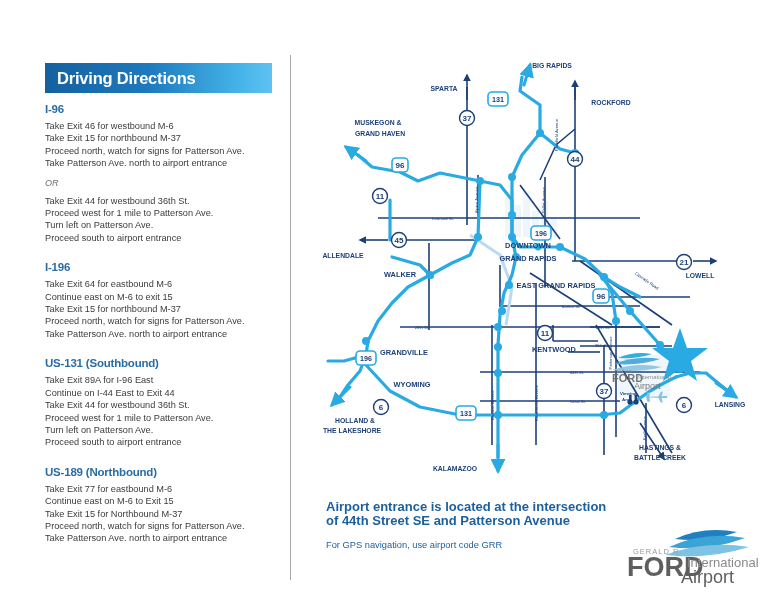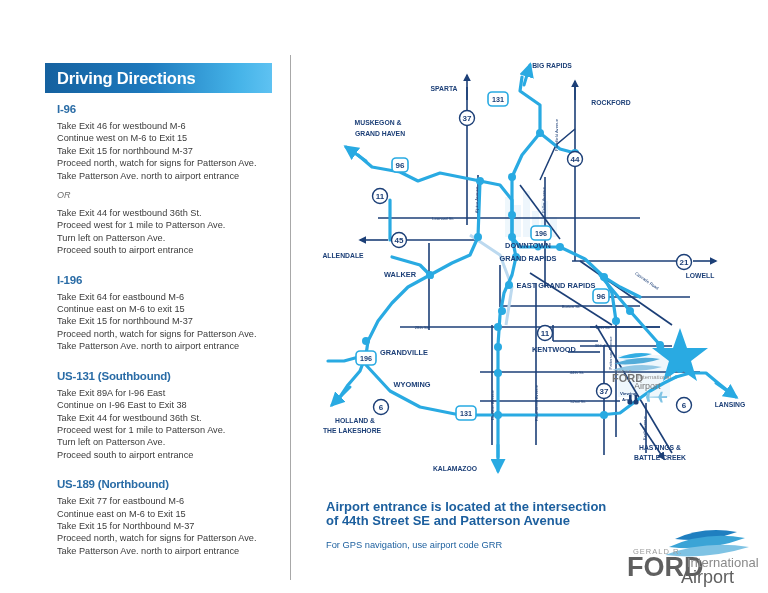--- a/index.html
+++ b/index.html
@@ -21,21 +21,21 @@
   #dd-header{
     position:absolute;left:45px;top:38px;width:227px;height:30px;
     background:linear-gradient(to right,#15619f 0%,#1d79bd 45%,#45b3e8 85%,#5ec2f2 100%);
     display:flex;align-items:center;
   }
   #dd-header-title{
     color:#ffffff;font-size:16.5px;font-weight:bold;
     letter-spacing:-0.2px;padding-left:12px;
     font-family:"Liberation Sans", sans-serif;
   }
-  #sections{position:absolute;left:57px;top:78px;width:240px;}
+  #sections{position:absolute;left:45px;top:78px;width:240px;}
   .section{margin-bottom:17px;}
   .section-heading{
     color:#2a6ca6;font-size:11.5px;font-weight:bold;
     margin:0 0 5px 0;letter-spacing:-0.2px;
   }
   .step{
     font-size:9.2px;line-height:12.4px;color:#3b3b3b;
     white-space:nowrap;
   }
   .or-sep{
@@ -76,21 +76,20 @@
   <div id="left-panel">
 
     <div id="dd-header">
       <span id="dd-header-title">Driving Directions</span>
     </div>
 
     <div id="sections">
         <div class="section">
           <div class="section-heading">I-96</div>
           <div class="step">Take Exit 46 for westbound M-6</div>
-          <div class="step">Continue west on M-6 to Exit 15</div>
           <div class="step">Take Exit 15 for northbound M-37</div>
           <div class="step">Proceed north, watch for signs for Patterson Ave.</div>
           <div class="step">Take Patterson Ave. north to airport entrance</div>
           <div class="or-sep">OR</div>
           <div class="sub-block">
             <div class="step">Take Exit 44 for westbound 36th St.</div>
             <div class="step">Proceed west for 1 mile to Patterson Ave.</div>
             <div class="step">Turn left on Patterson Ave.</div>
             <div class="step">Proceed south to airport entrance</div>
           </div>
@@ -99,21 +98,21 @@
           <div class="section-heading">I-196</div>
           <div class="step">Take Exit 64 for eastbound M-6</div>
           <div class="step">Continue east on M-6 to exit 15</div>
           <div class="step">Take Exit 15 for northbound M-37</div>
           <div class="step">Proceed north, watch for signs for Patterson Ave.</div>
           <div class="step">Take Patterson Ave. north to airport entrance</div>
         </div>
         <div class="section">
           <div class="section-heading">US-131 (Southbound)</div>
           <div class="step">Take Exit 89A for I-96 East</div>
-          <div class="step">Continue on I-96 East to Exit 38</div>
+          <div class="step">Continue on I-44 East to Exit 44</div>
           <div class="step">Take Exit 44 for westbound 36th St.</div>
           <div class="step">Proceed west for 1 mile to Patterson Ave.</div>
           <div class="step">Turn left on Patterson Ave.</div>
           <div class="step">Proceed south to airport entrance</div>
         </div>
         <div class="section">
           <div class="section-heading">US-189 (Northbound)</div>
           <div class="step">Take Exit 77 for eastbound M-6</div>
           <div class="step">Continue east on M-6 to Exit 15</div>
           <div class="step">Take Exit 15 for Northbound M-37</div>

